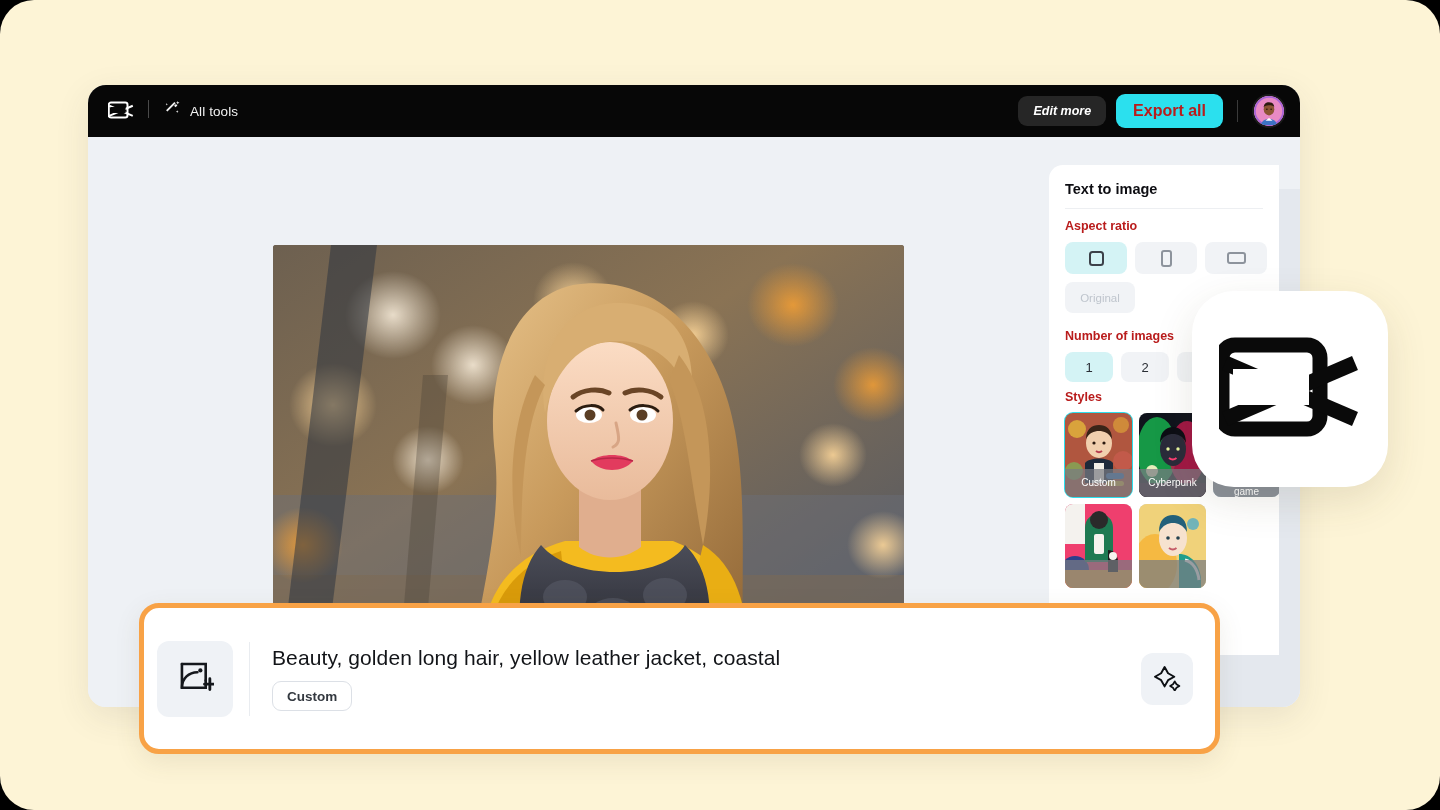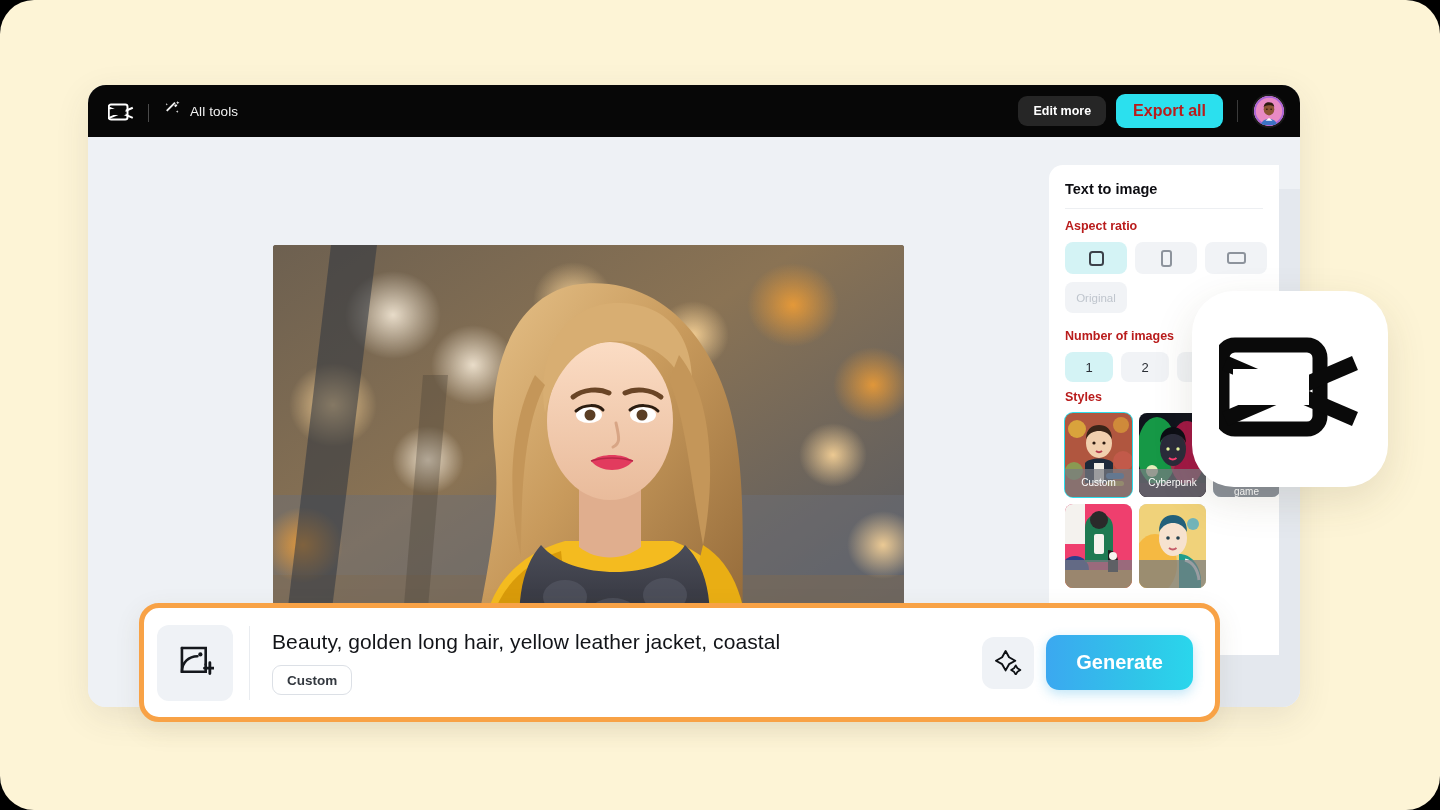--- a/index.html
+++ b/index.html
@@ -29,31 +29,31 @@
   }
 
   
   #topbar {
     position: absolute; left: 0; top: 0;
     width: 1212px; height: 52px;
     background: #070707;
     display: flex; align-items: center;
     padding: 0 14px 0 20px;
   }
-  .tb-left { display: flex; align-items: flex-end; gap: 14px; }
+  .tb-left { display: flex; align-items: flex-start; gap: 14px; }
   .capcut-mini { width: 26px; height: 20px; display: block; }
   .tb-divider { width: 1px; height: 18px; background: #4a4a4a; }
   .alltools { display: flex; align-items: center; gap: 9px; cursor: pointer; }
   .alltools .lbl { color: #f2f2f2; font-size: 13.5px; letter-spacing: .1px; }
   .tb-right { margin-left: auto; display: flex; align-items: center; gap: 10px; }
   .btn-editmore {
     background: #262626; color: #fff;
     font-size: 12.5px; font-weight: 700;
     padding: 8px 15px; border-radius: 9px;
-    border: none; cursor: pointer;
+    border: none; cursor: pointer; font-style: italic;
   }
   .btn-exportall {
     background: #2BE0EE; color: #b91c1c;
     font-size: 16px; font-weight: 700;
     padding: 8px 17px; border-radius: 9px;
     border: none; cursor: pointer;
   }
   .tb-sep { width: 1px; height: 22px; background: #3a3a3a; margin: 0 4px; }
   .avatar {
     width: 34px; height: 34px; border-radius: 50%;
@@ -103,21 +103,21 @@
     width: 62px; height: 32px; border-radius: 8px;
     background: #F1F3F6; border: none;
     display: flex; align-items: center; justify-content: center;
     cursor: pointer;
   }
   .ratio-btn.sel { background: #D4F3F5; }
   .ratio-btn .sq { width: 15px; height: 15px; border: 2px solid #3c4149; border-radius: 3.5px; }
   .ratio-btn .po { width: 11px; height: 17px; border: 2px solid #8d939c; border-radius: 3px; }
   .ratio-btn .la { width: 19px; height: 12px; border: 2px solid #8d939c; border-radius: 3px; }
   .orig-btn {
-    width: 62px; height: 31px; border-radius: 8px;
+    width: 70px; height: 31px; border-radius: 8px;
     background: #F1F3F6; border: none;
     font-size: 11.5px; color: #BFC5CD; cursor: pointer;
     font-family: "Liberation Sans", sans-serif;
   }
   .num-btn {
     width: 48px; height: 30px; border-radius: 8px;
     background: #F1F3F6; border: none;
     font-size: 13px; color: #2a2e35; cursor: pointer;
     font-family: "Liberation Sans", sans-serif;
   }
@@ -156,21 +156,21 @@
     border-radius: 42px;
     display: flex; align-items: center; justify-content: center;
     box-shadow: 0 14px 40px rgba(80,70,40,.13);
     z-index: 8;
   }
 
   
   #promptbar {
     position: absolute;
     left: 139px; top: 603px;
-    width: 1081px; height: 119px;
+    width: 1081px; height: 151px;
     background: #FFFFFF;
     border: 5px solid #F8A246;
     border-radius: 20px;
     display: flex; align-items: center;
     padding: 0 22px 0 13px;
     z-index: 9;
     box-shadow: 0 8px 26px rgba(90,80,50,.10);
   }
   #img-upload {
     width: 76px; height: 76px; border-radius: 12px;
@@ -520,17 +520,16 @@
 
     <div id="pb-actions">
       <button id="magic-btn">
         <span>
           <svg width="27" height="27" viewBox="0 0 28 28">
             <path d="M11 3.2 L14.6 9.6 L21 13.2 L14.6 16.8 L11 23.2 L7.4 16.8 L1 13.2 L7.4 9.6 Z" fill="none" stroke="#0d1014" stroke-width="2" stroke-linejoin="round"></path>
             <path d="M21.5 18 L23.3 21 L26.3 22.8 L23.3 24.6 L21.5 27.6 L19.7 24.6 L16.7 22.8 L19.7 21 Z" fill="none" stroke="#0d1014" stroke-width="1.8" stroke-linejoin="round"></path>
           </svg>
         </span>
       </button>
-      <button id="generate-btn">Generate</button>
     </div>
   </div>
 
 </div>
 
 </body></html>

